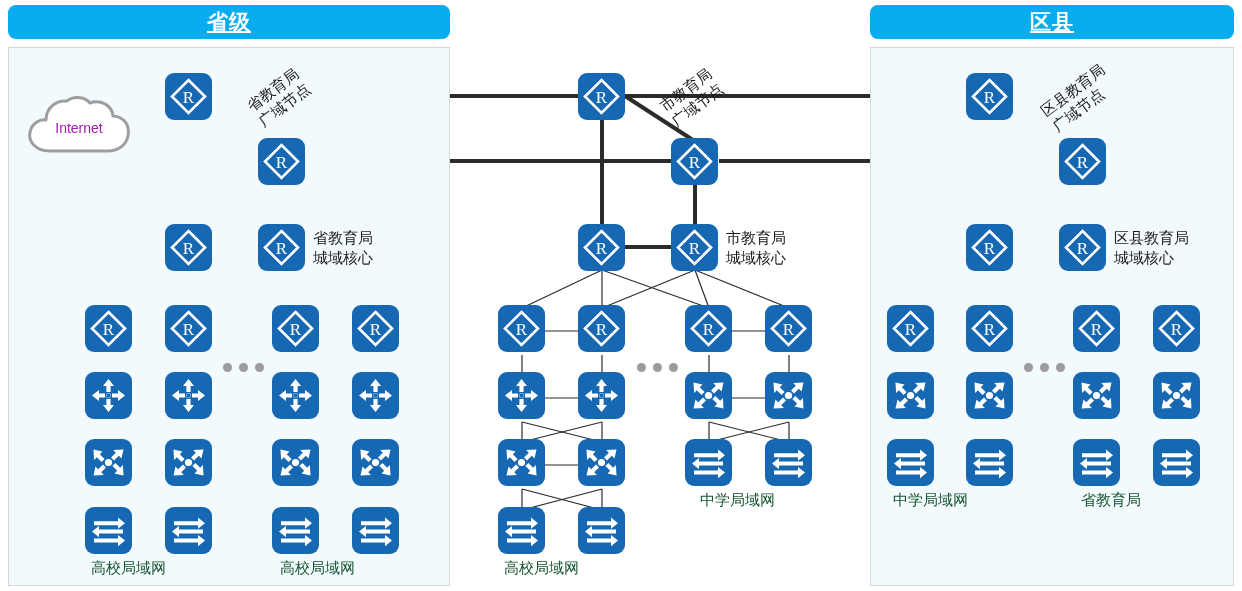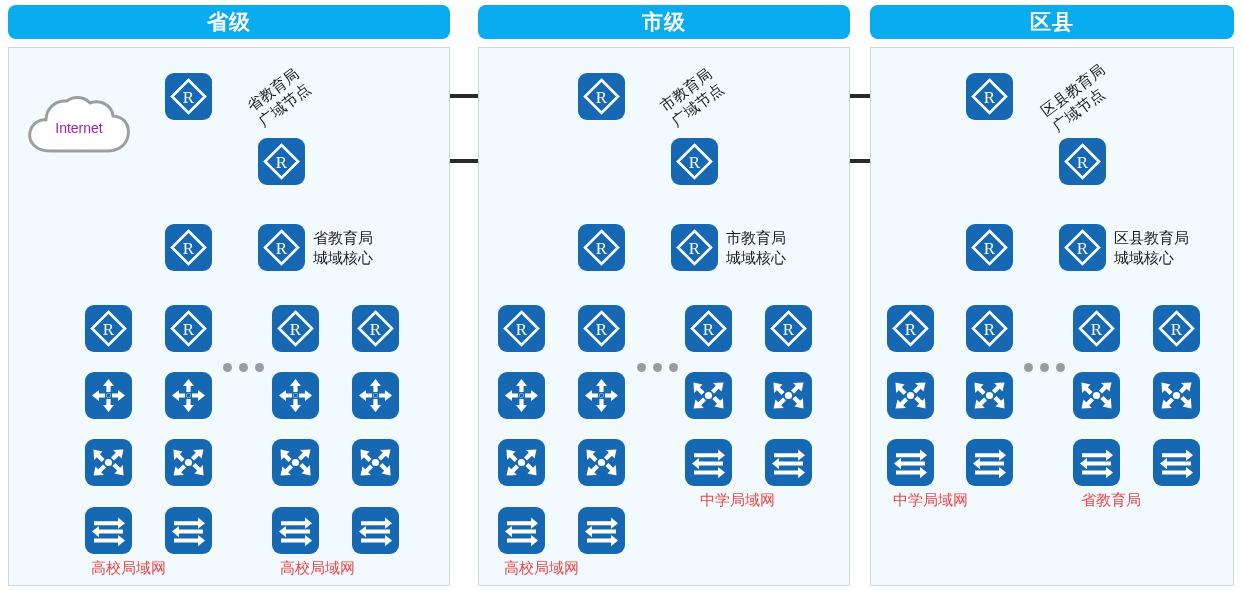--- a/index.html
+++ b/index.html
@@ -8,21 +8,21 @@
     width:1242px;height:591px;position:relative;overflow:hidden;
   }
   #stage{position:absolute;left:0;top:0;width:1242px;height:591px;}
 
   
   .panel{position:absolute;top:0;height:591px;}
   .panel-header{
     position:absolute;left:8px;right:8px;top:5px;height:34px;
     background:#08ACEF;border-radius:8px;
     display:flex;align-items:center;justify-content:center;
-    color:#ffffff;font-size:21px;font-weight:bold;letter-spacing:1px;
+    color:#ffffff;font-size:21px;font-weight:bold;letter-spacing:1px;text-decoration:underline;
   }
   .panel-body{
     position:absolute;left:8px;right:8px;top:47px;bottom:5px;
     background:#F2FAFD;border:1px solid #d0d7db;
   }
 
   
   #links{position:absolute;left:0;top:0;width:1242px;height:591px;pointer-events:none;}
 
   
@@ -40,21 +40,21 @@
     display:flex;align-items:center;justify-content:center;
     font-size:14px;color:#a21caf;
   }
 
   
   .lbl{position:absolute;font-size:15px;color:#1a1a1a;line-height:20px;white-space:pre;}
   .lbl-rot{
     position:absolute;font-size:15px;color:#1a1a1a;line-height:19px;
     white-space:pre;transform:rotate(-37deg);transform-origin:0 0;
   }
-  .lbl-bottom{position:absolute;font-size:15px;color:#ef4444;white-space:nowrap;}
+  .lbl-bottom{position:absolute;font-size:15px;color:#14532d;white-space:nowrap;}
 
   
   .ellipsis{position:absolute;display:flex;gap:7px;}
   .ellipsis i{width:9px;height:9px;border-radius:50%;background:#9b9b9b;display:block;}
 </style>
 </head>
 <body>
 
 <div id="stage">
 
@@ -202,24 +202,20 @@
         <line x1="1177" y1="422" x2="1177" y2="442"></line>
       </g>
     </g>
   </svg>
 
   <div class="panel" style="left:0;width:458px;">
     <div class="panel-header">省级</div>
     <div class="panel-body"></div>
   </div>
 
-  <div class="panel" style="left:470px;width:388px;">
-    <div class="panel-header">市级</div>
-    <div class="panel-body"></div>
-  </div>
 
   <div class="panel" style="left:862px;width:380px;">
     <div class="panel-header">区县</div>
     <div class="panel-body"></div>
   </div>
 
   <div class="cloud" style="left:24px;top:95px;width:110px;height:66px;">
     <svg width="110" height="66" viewBox="0 0 110 66" xmlns="http://www.w3.org/2000/svg">
       <path d="M26 56 C12 56 4 47 6 37 C8 28 16 24 22 25 C22 13 32 5 43 6
                C49 1 60 1 66 8 C76 4 88 10 89 21 C101 22 106 31 104 41

